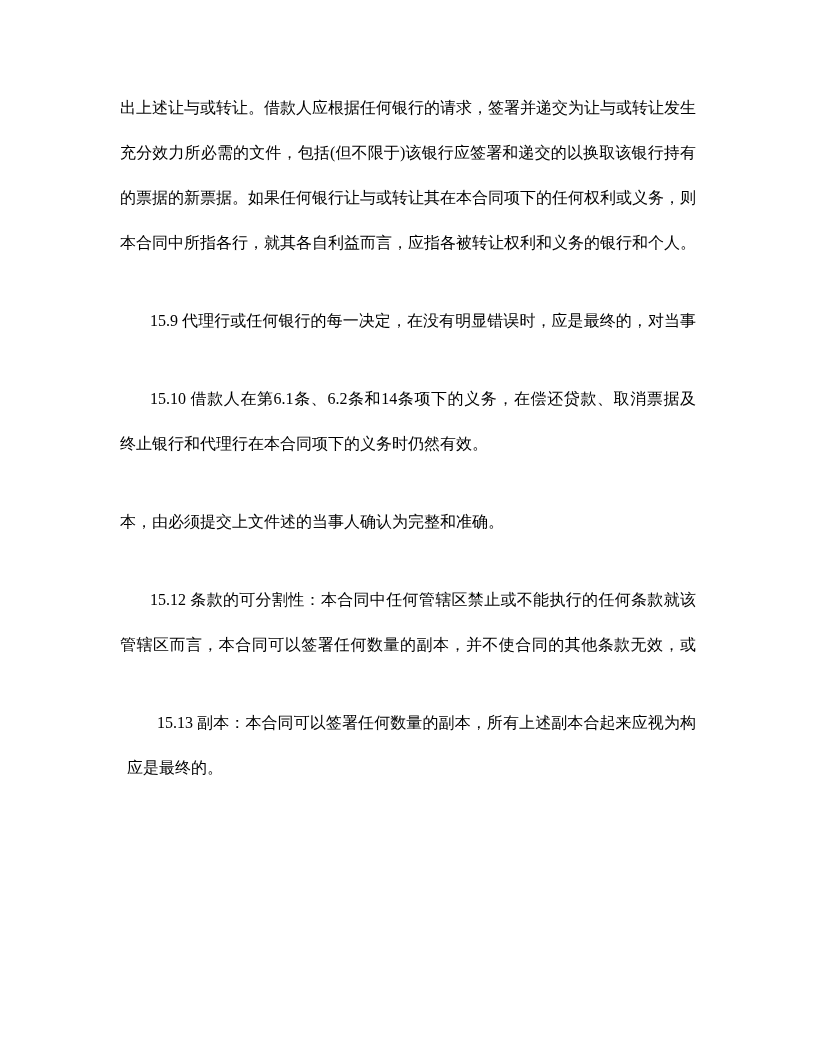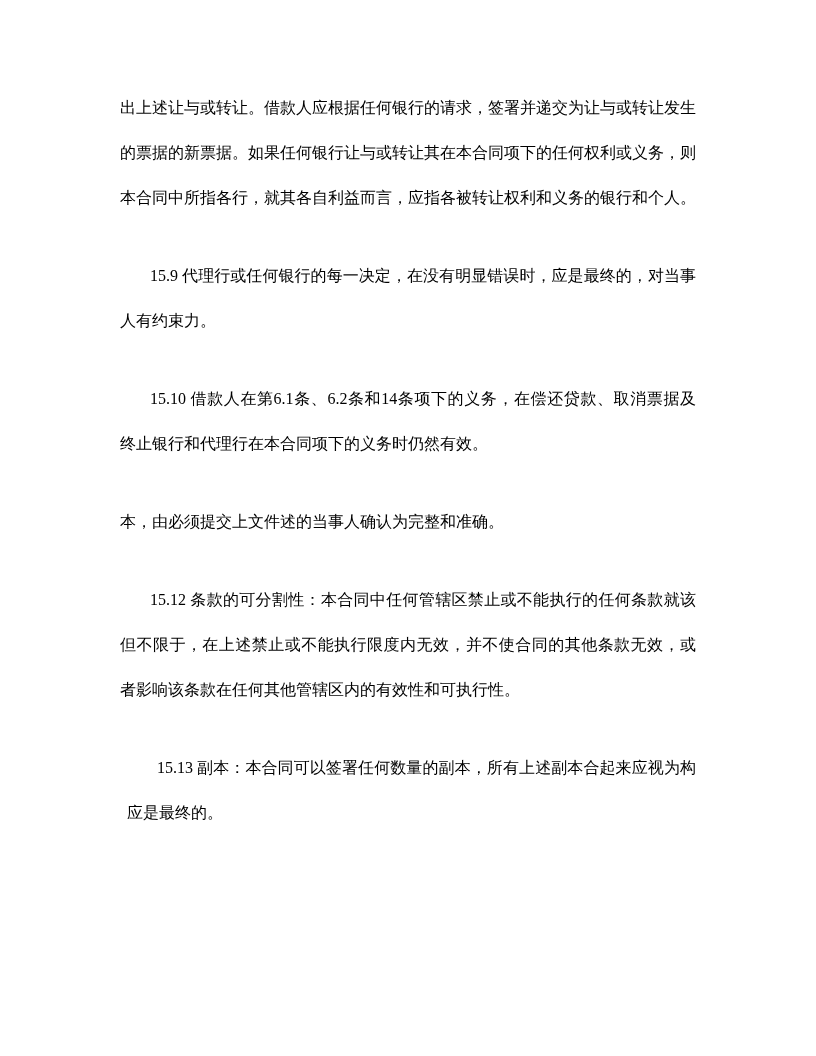--- a/index.html
+++ b/index.html
@@ -45,37 +45,36 @@
     text-indent: 30px;
   }
 </style>
 </head>
 <body>
 
 <div class="page">
   <div class="content">
       <div class="paragraph">
         <div class="line">出上述让与或转让。借款人应根据任何银行的请求，签署并递交为让与或转让发生</div>
+        <div class="line">充分效力所必需的文件，包括(但不限于)该银行应签署和递交的以换取该银行持有</div>
         <div class="line">的票据的新票据。如果任何银行让与或转让其在本合同项下的任何权利或义务，则</div>
         <div class="line final">本合同中所指各行，就其各自利益而言，应指各被转让权利和义务的银行和个人。</div>
       </div>
       <div class="paragraph">
         <div class="line indented">15.9 代理行或任何银行的每一决定，在没有明显错误时，应是最终的，对当事</div>
-        <div class="line final">人有约束力。</div>
       </div>
       <div class="paragraph">
         <div class="line indented">15.10 借款人在第6.1条、6.2条和14条项下的义务，在偿还贷款、取消票据及</div>
         <div class="line final">终止银行和代理行在本合同项下的义务时仍然有效。</div>
       </div>
       <div class="paragraph">
         <div class="line final">本，由必须提交上文件述的当事人确认为完整和准确。</div>
       </div>
       <div class="paragraph">
         <div class="line indented">15.12 条款的可分割性：本合同中任何管辖区禁止或不能执行的任何条款就该</div>
-        <div class="line">但不限于，在上述禁止或不能执行限度内无效，并不使合同的其他条款无效，或</div>
-        <div class="line final">者影响该条款在任何其他管辖区内的有效性和可执行性。</div>
+        <div class="line">管辖区而言，本合同可以签署任何数量的副本，并不使合同的其他条款无效，或</div>
       </div>
       <div class="paragraph">
         <div class="line indented">15.13 副本：本合同可以签署任何数量的副本，所有上述副本合起来应视为构</div>
         <div class="line final">应是最终的。</div>
       </div>
     </div>
 </div>
 
 </body></html>

